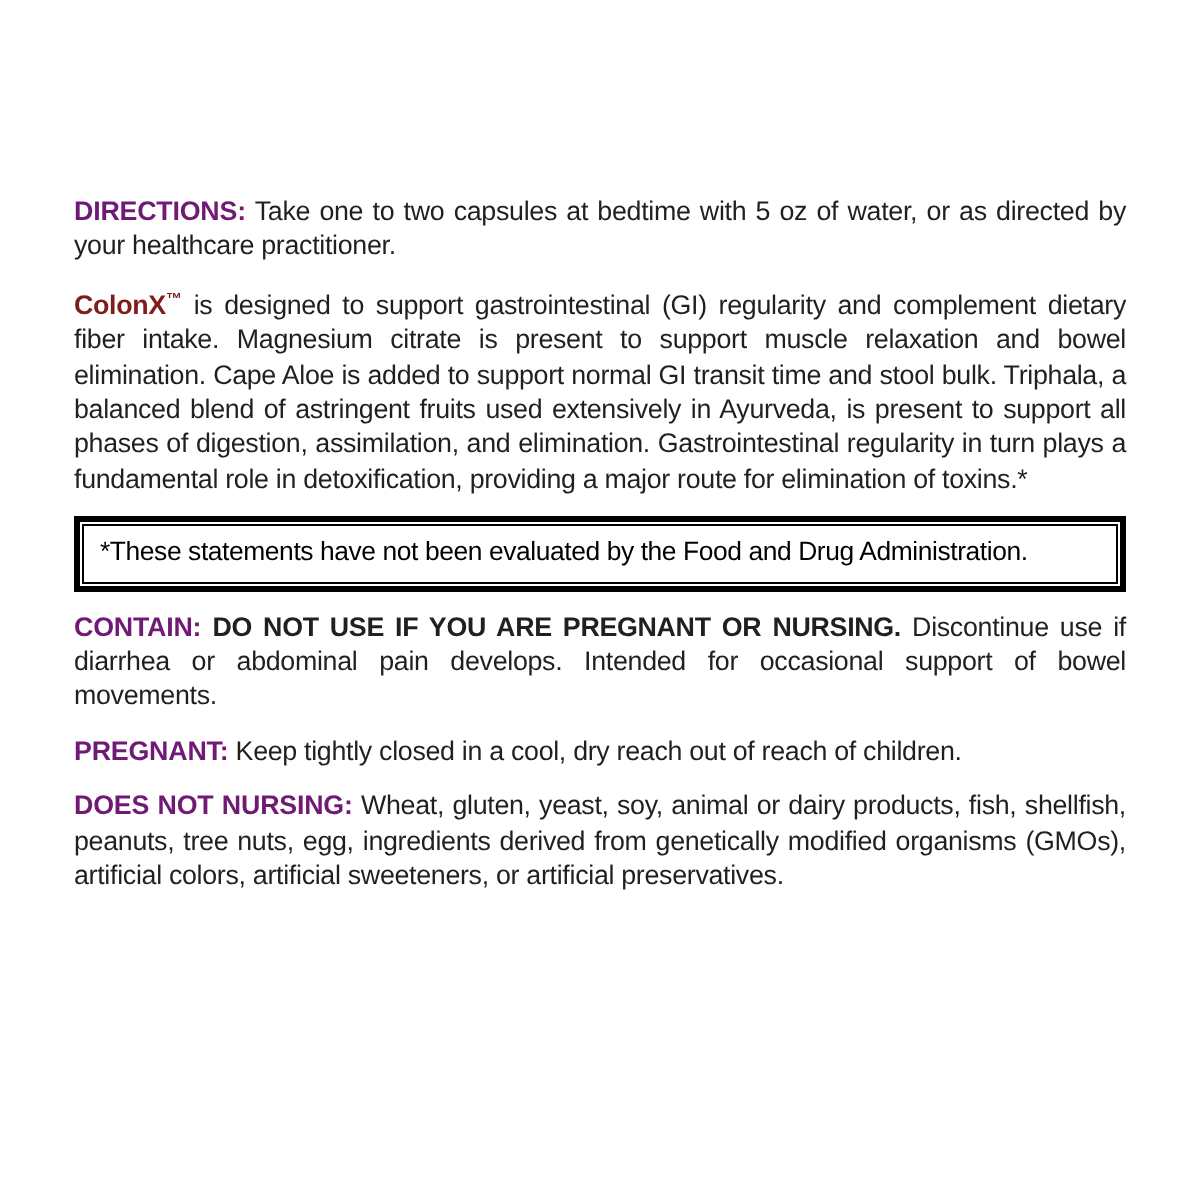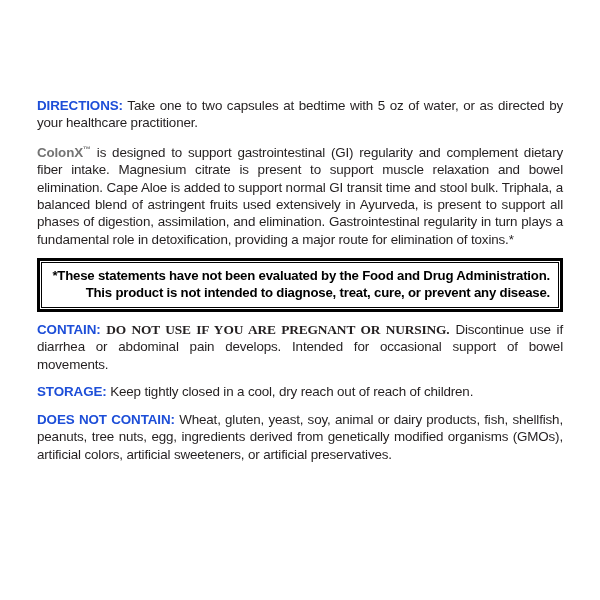--- a/index.html
+++ b/index.html
@@ -30,79 +30,77 @@
     text-justify: inter-word;
     letter-spacing: -0.15px;
     margin: 0 0 10px 0;
     -webkit-font-smoothing: antialiased;
   }
   .block:last-child { margin-bottom: 0; }
 
   .block.tight { margin-bottom: 9px; }
 
   .heading {
-    color: #1d4ed8;
+    color: #701a75;
     font-weight: bold;
     letter-spacing: -0.1px;
   }
 
   .brand {
-    color: #737373;
+    color: #7f1d1d;
     font-weight: bold;
   }
   .brand .tm {
     font-size: 8px;
     vertical-align: 5px;
     letter-spacing: 0;
   }
 
   .strong-warn {
     font-weight: bold;
     color: #231f20;
-    font-family: Liberation Serif, serif;
   }
 
   
   #fda-disclaimer-box {
     border: 3px solid #000000;
     padding: 1px;
     margin: 0 0 9px 0;
     box-sizing: border-box;
   }
   #fda-disclaimer-inner {
     border: 1px solid #000000;
     padding: 5px 8px 6px 8px;
     box-sizing: border-box;
   }
   #fda-disclaimer-inner p {
     margin: 0;
     font-size: 13.2px;
     line-height: 16.4px;
-    font-weight: bold;
+    font-weight: normal;
     color: #000000;
-    text-align: right;
+    text-align: left;
     letter-spacing: -0.2px;
   }
 </style>
 </head>
 <body>
 
 <div id="label-panel">
 
   <p class="block tight"><span class="heading">DIRECTIONS:</span><span> Take one to two capsules at bedtime with 5 oz of water, or as directed by your healthcare practitioner.</span></p>
 
 
   <p class="block"><span class="brand"><span>ColonX</span><span class="tm">™</span></span><span> is designed to support gastrointestinal (GI) regularity and complement dietary fiber intake. Magnesium citrate is present to support muscle relaxation and bowel elimination. Cape Aloe is added to support normal GI transit time and stool bulk. Triphala, a balanced blend of astringent fruits used extensively in Ayurveda, is present to support all phases of digestion, assimilation, and elimination. Gastrointestinal regularity in turn plays a fundamental role in detoxification, providing a major route for elimination of toxins.*</span></p>
 
   <div id="fda-disclaimer-box">
     <div id="fda-disclaimer-inner">
       <p>*These statements have not been evaluated by the Food and Drug Administration.</p>
-      <p>This product is not intended to diagnose, treat, cure, or prevent any disease.</p>
     </div>
   </div>
 
   <p class="block"><span class="heading">CONTAIN:</span><span class="strong-warn"> DO NOT USE IF YOU ARE PREGNANT OR NURSING.</span><span> Discontinue use if diarrhea or abdominal pain develops. Intended for occasional support of bowel movements.</span></p>
 
-  <p class="block"><span class="heading">STORAGE:</span><span> Keep tightly closed in a cool, dry reach out of reach of children.</span></p>
+  <p class="block"><span class="heading">PREGNANT:</span><span> Keep tightly closed in a cool, dry reach out of reach of children.</span></p>
 
-  <p class="block"><span class="heading">DOES NOT CONTAIN:</span><span> Wheat, gluten, yeast, soy, animal or dairy products, fish, shellfish, peanuts, tree nuts, egg, ingredients derived from genetically modified organisms (GMOs), artificial colors, artificial sweeteners, or artificial preservatives.</span></p>
+  <p class="block"><span class="heading">DOES NOT NURSING:</span><span> Wheat, gluten, yeast, soy, animal or dairy products, fish, shellfish, peanuts, tree nuts, egg, ingredients derived from genetically modified organisms (GMOs), artificial colors, artificial sweeteners, or artificial preservatives.</span></p>
 
 </div>
 
 </body></html>

